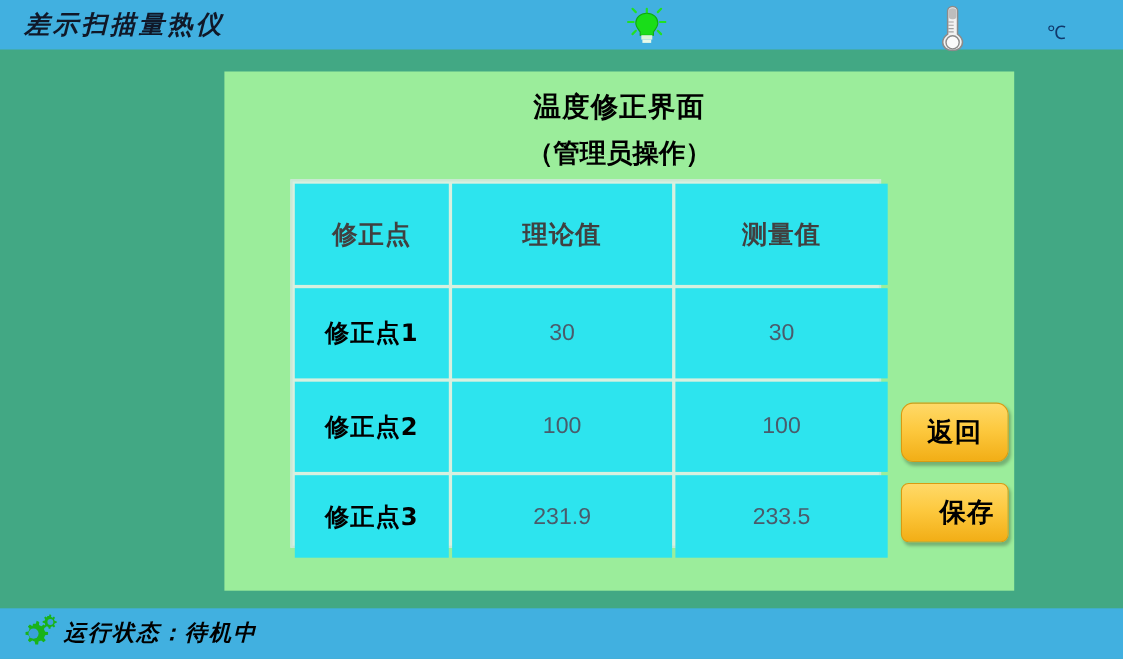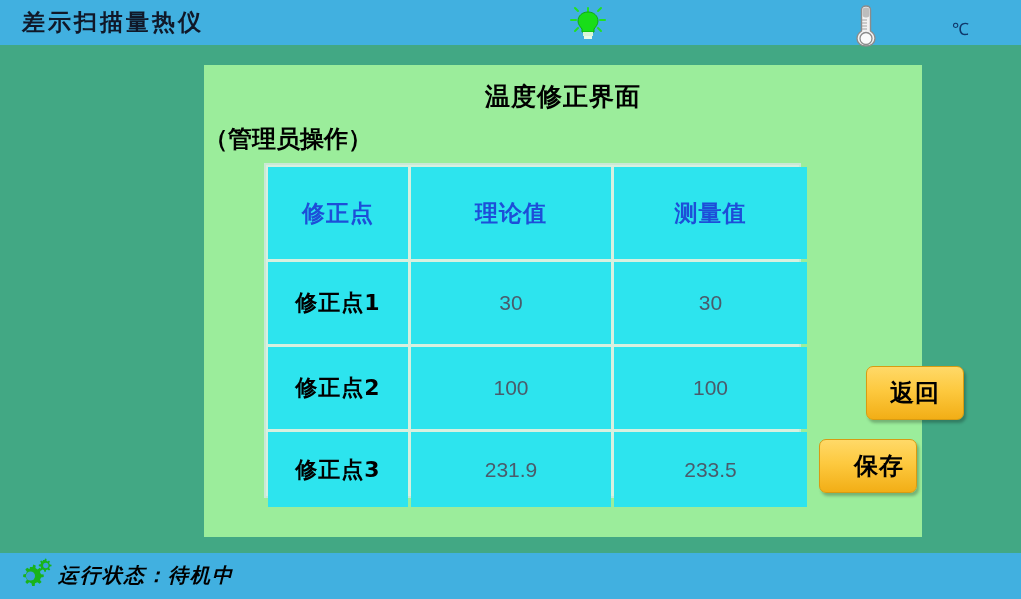--- a/index.html
+++ b/index.html
@@ -25,20 +25,21 @@
     height: 45px;
     background: #41b0e0;
   }
   .app-title {
     position: absolute;
     left: 22px;
     top: 7px;
     font-family: "DejaVu Serif", serif;
     font-size: 23px;
     font-weight: bold;
+    font-style: italic;
     color: #101828;
     letter-spacing: 3px;
     white-space: nowrap;
   }
   .bulb-icon {
     position: absolute;
     left: 570px;
     top: 6px;
     width: 36px;
     height: 34px;
@@ -78,20 +79,21 @@
     font-size: 25px;
     font-weight: bold;
     color: #000000;
     letter-spacing: 1px;
   }
   .panel-subtitle {
     position: absolute;
     left: 0;
     top: 58px;
     width: 718px;
+    text-align: center;
     font-family: "DejaVu Sans", sans-serif;
     font-size: 24px;
     font-weight: bold;
     color: #000000;
   }
 
   
   .grid {
     position: absolute;
     left: 60px;
@@ -111,21 +113,21 @@
     background: #2de4ee;
     display: flex;
     align-items: center;
     justify-content: center;
     overflow: hidden;
   }
   .cell.head {
     font-family: "DejaVu Sans", sans-serif;
     font-size: 23px;
     font-weight: bold;
-    color: #1d4ed8;
+    color: #404040;
     letter-spacing: 1px;
   }
   .cell.rowlabel {
     font-family: "DejaVu Sans", sans-serif;
     font-size: 22px;
     font-weight: bold;
     color: #000000;
     letter-spacing: 1px;
   }
   .cell.value {
@@ -148,21 +150,21 @@
     display: flex;
     align-items: center;
     justify-content: center;
     font-family: "DejaVu Sans", sans-serif;
     font-size: 24px;
     font-weight: bold;
     color: #000000;
     letter-spacing: 1px;
     cursor: pointer;
   }
-  .btn-back { left: 866px; top: 366px; }
+  .btn-back { left: 819px; top: 366px; border-radius: 11px; }
   .btn-save { left: 819px; top: 439px; padding-left: 22px; }
 
   
   .statusbar {
     position: absolute;
     left: 0;
     top: 553px;
     width: 1021px;
     height: 46px;
     background: #41b0e0;

